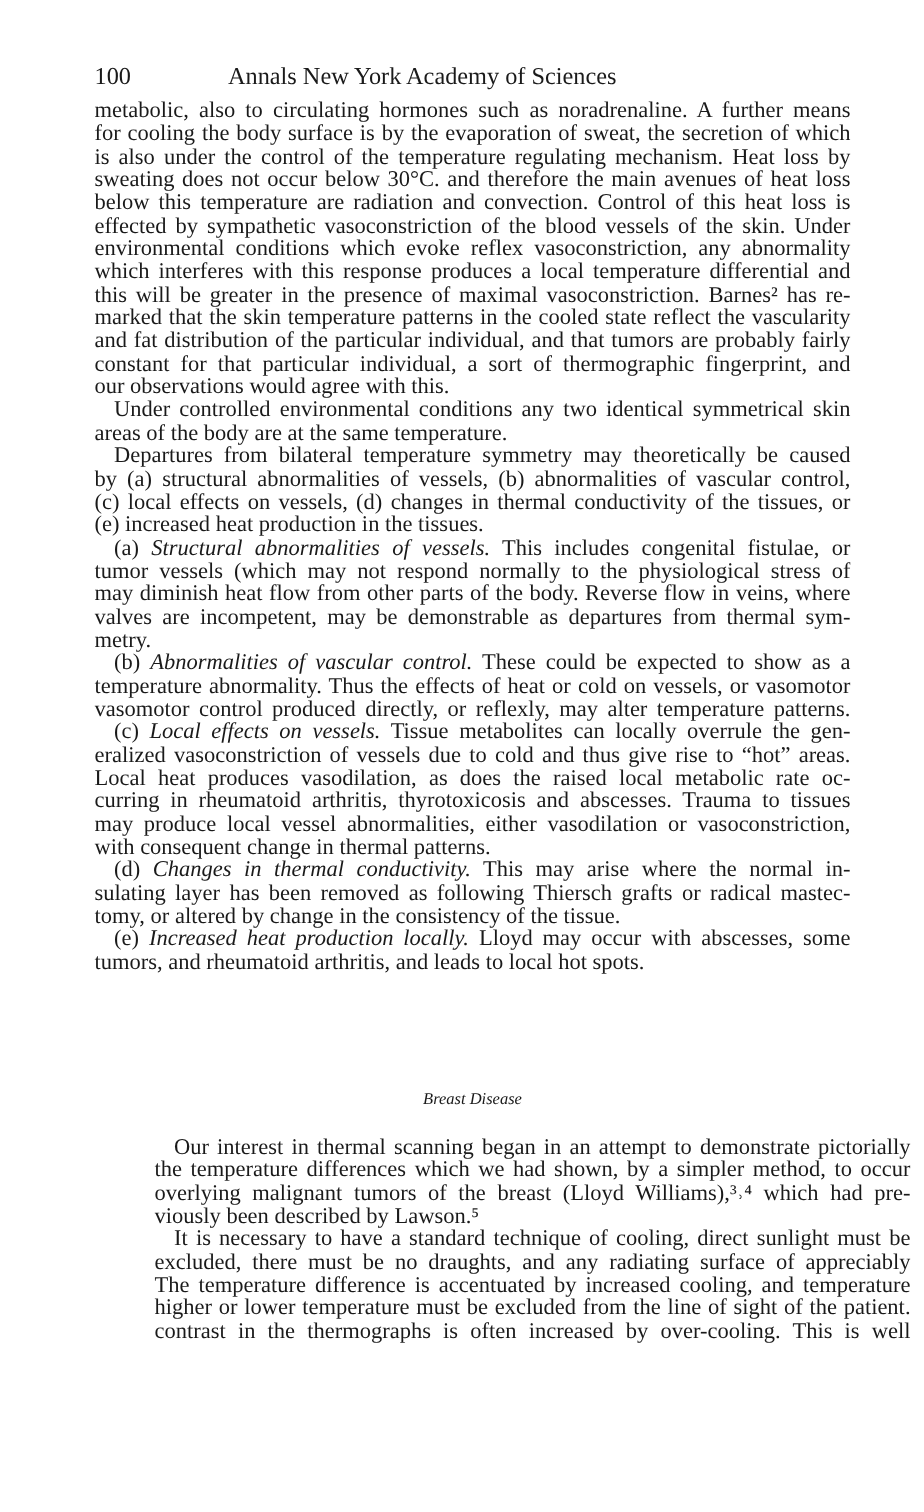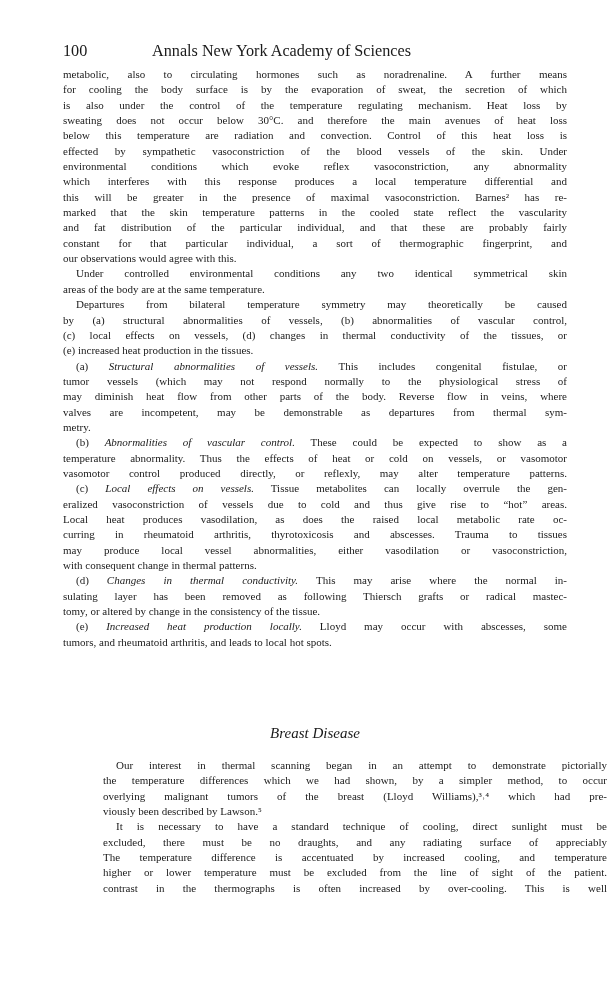--- a/index.html
+++ b/index.html
@@ -1,27 +1,27 @@
 <!DOCTYPE html>
 <html><head>
 <meta charset="utf-8">
 <style>
   html, body { margin:0; padding:0; background:#ffffff; }
   body { width:616px; height:1008px; position:relative; overflow:hidden;
          font-family:"Liberation Serif", "DejaVu Serif", serif; color:#1a1a1a; }
   .header { position:absolute; top:42px; left:63px; width:504px; height:20px; font-size:16.2px; }
   .page-num { position:absolute; left:0; top:0; }
   .journal { position:absolute; left:89px; top:0; }
-  .block { position:absolute; left:63px; width:504px; font-size:11px; }
+  .block { position:absolute; left:63px; width:504px; font-size:15px; }
   .line { height:15.35px; line-height:15.35px; white-space:nowrap; text-align:justify;
           text-align-last:justify; overflow:hidden; }
   .line.last { text-align-last:left; }
   .line.indent { padding-left:13px; }
   .heading { position:absolute; top:726px; left:63px; width:504px; text-align:center;
-             font-style:italic; font-size:15px; line-height:15px; }
+             font-style:italic; font-size:11px; line-height:15px; }
   i { font-style:italic; }
 </style>
 </head>
 <body>
 
 <div class="header">
   <span class="page-num">100</span>
   <span class="journal">Annals New York Academy of Sciences</span>
 </div>
 
@@ -29,21 +29,21 @@
     <div class="line"><span>metabolic, also to circulating hormones such as noradrenaline. A further means</span></div>
     <div class="line"><span>for cooling the body surface is by the evaporation of sweat, the secretion of which</span></div>
     <div class="line"><span>is also under the control of the temperature regulating mechanism. Heat loss by</span></div>
     <div class="line"><span>sweating does not occur below 30°C. and therefore the main avenues of heat loss</span></div>
     <div class="line"><span>below this temperature are radiation and convection. Control of this heat loss is</span></div>
     <div class="line"><span>effected by sympathetic vasoconstriction of the blood vessels of the skin. Under</span></div>
     <div class="line"><span>environmental conditions which evoke reflex vasoconstriction, any abnormality</span></div>
     <div class="line"><span>which interferes with this response produces a local temperature differential and</span></div>
     <div class="line"><span>this will be greater in the presence of maximal vasoconstriction. Barnes² has re-</span></div>
     <div class="line"><span>marked that the skin temperature patterns in the cooled state reflect the vascularity</span></div>
-    <div class="line"><span>and fat distribution of the particular individual, and that these are probably fairly</span></div>
+    <div class="line"><span>and fat distribution of the particular individual, and that tumors are probably fairly</span></div>
     <div class="line"><span>constant for that particular individual, a sort of thermographic fingerprint, and</span></div>
     <div class="line last"><span>our observations would agree with this.</span></div>
     <div class="line indent"><span>Under controlled environmental conditions any two identical symmetrical skin</span></div>
     <div class="line last"><span>areas of the body are at the same temperature.</span></div>
     <div class="line indent"><span>Departures from bilateral temperature symmetry may theoretically be caused</span></div>
     <div class="line"><span>by (a) structural abnormalities of vessels, (b) abnormalities of vascular control,</span></div>
     <div class="line"><span>(c) local effects on vessels, (d) changes in thermal conductivity of the tissues, or</span></div>
     <div class="line last"><span>(e) increased heat production in the tissues.</span></div>
     <div class="line indent"><span>(a) </span><i>Structural abnormalities of vessels.</i><span>  This includes congenital fistulae, or</span></div>
     <div class="line"><span>tumor vessels (which may not respond normally to the physiological stress of</span></div>

